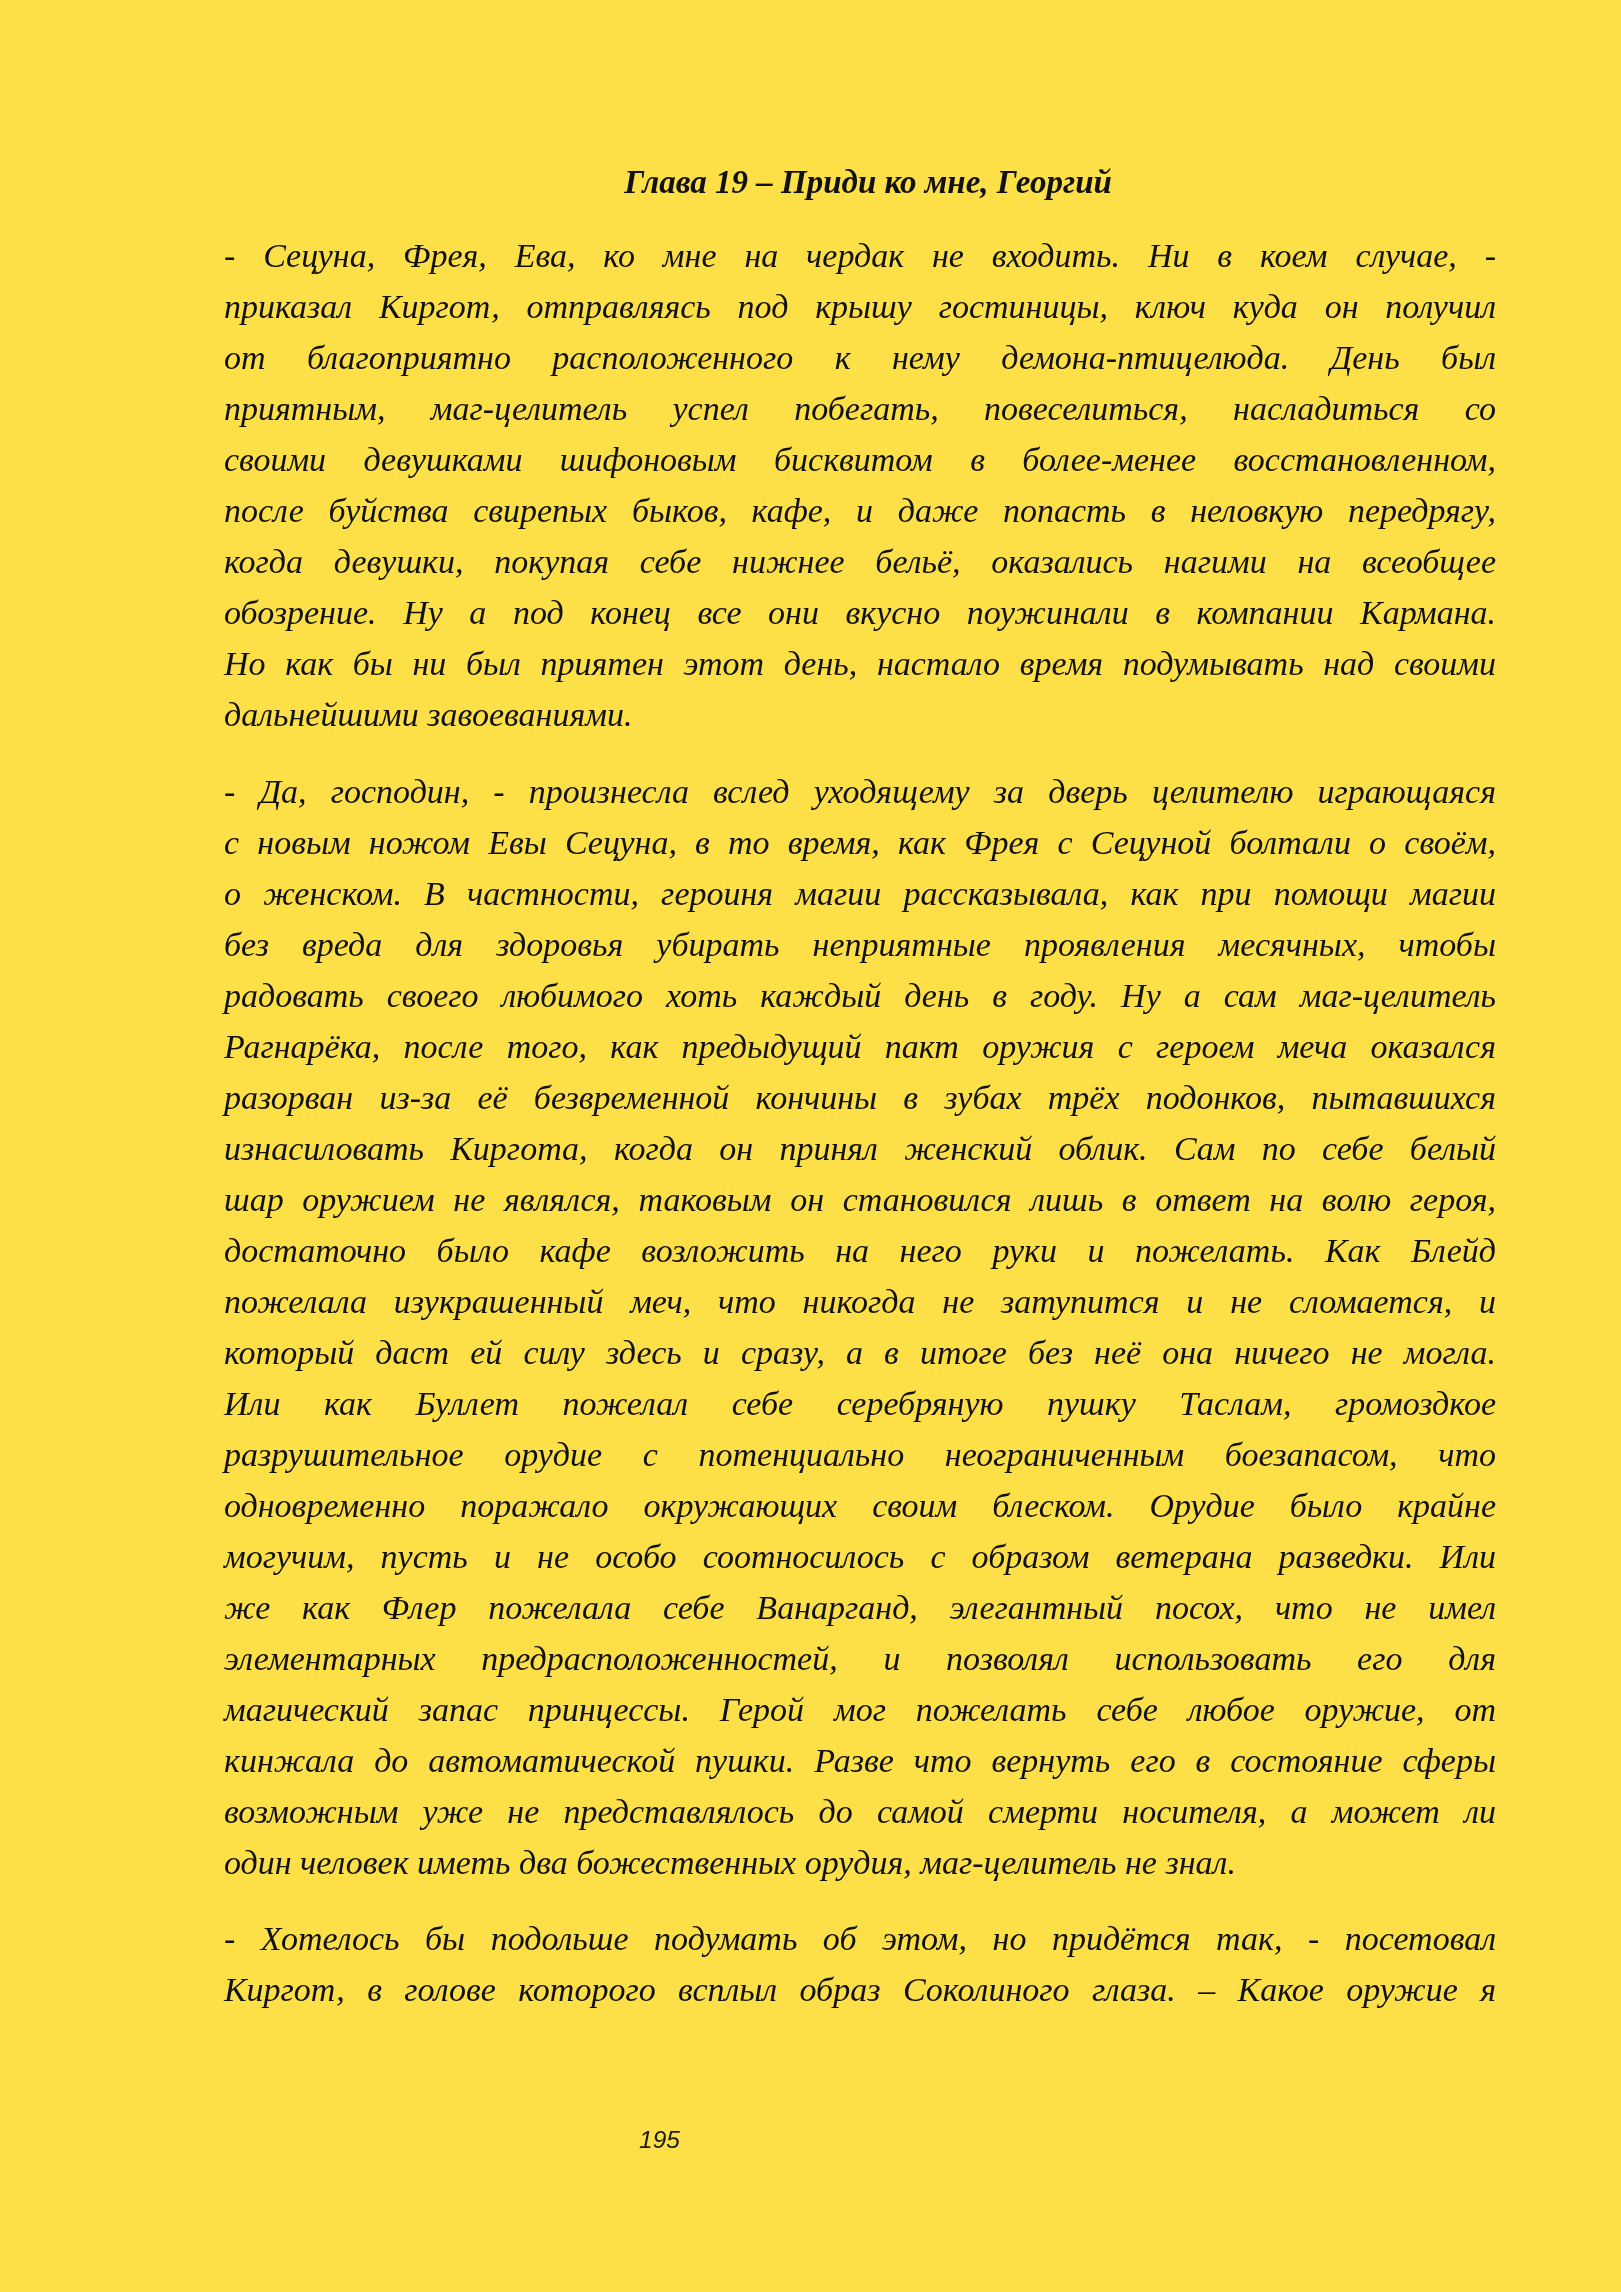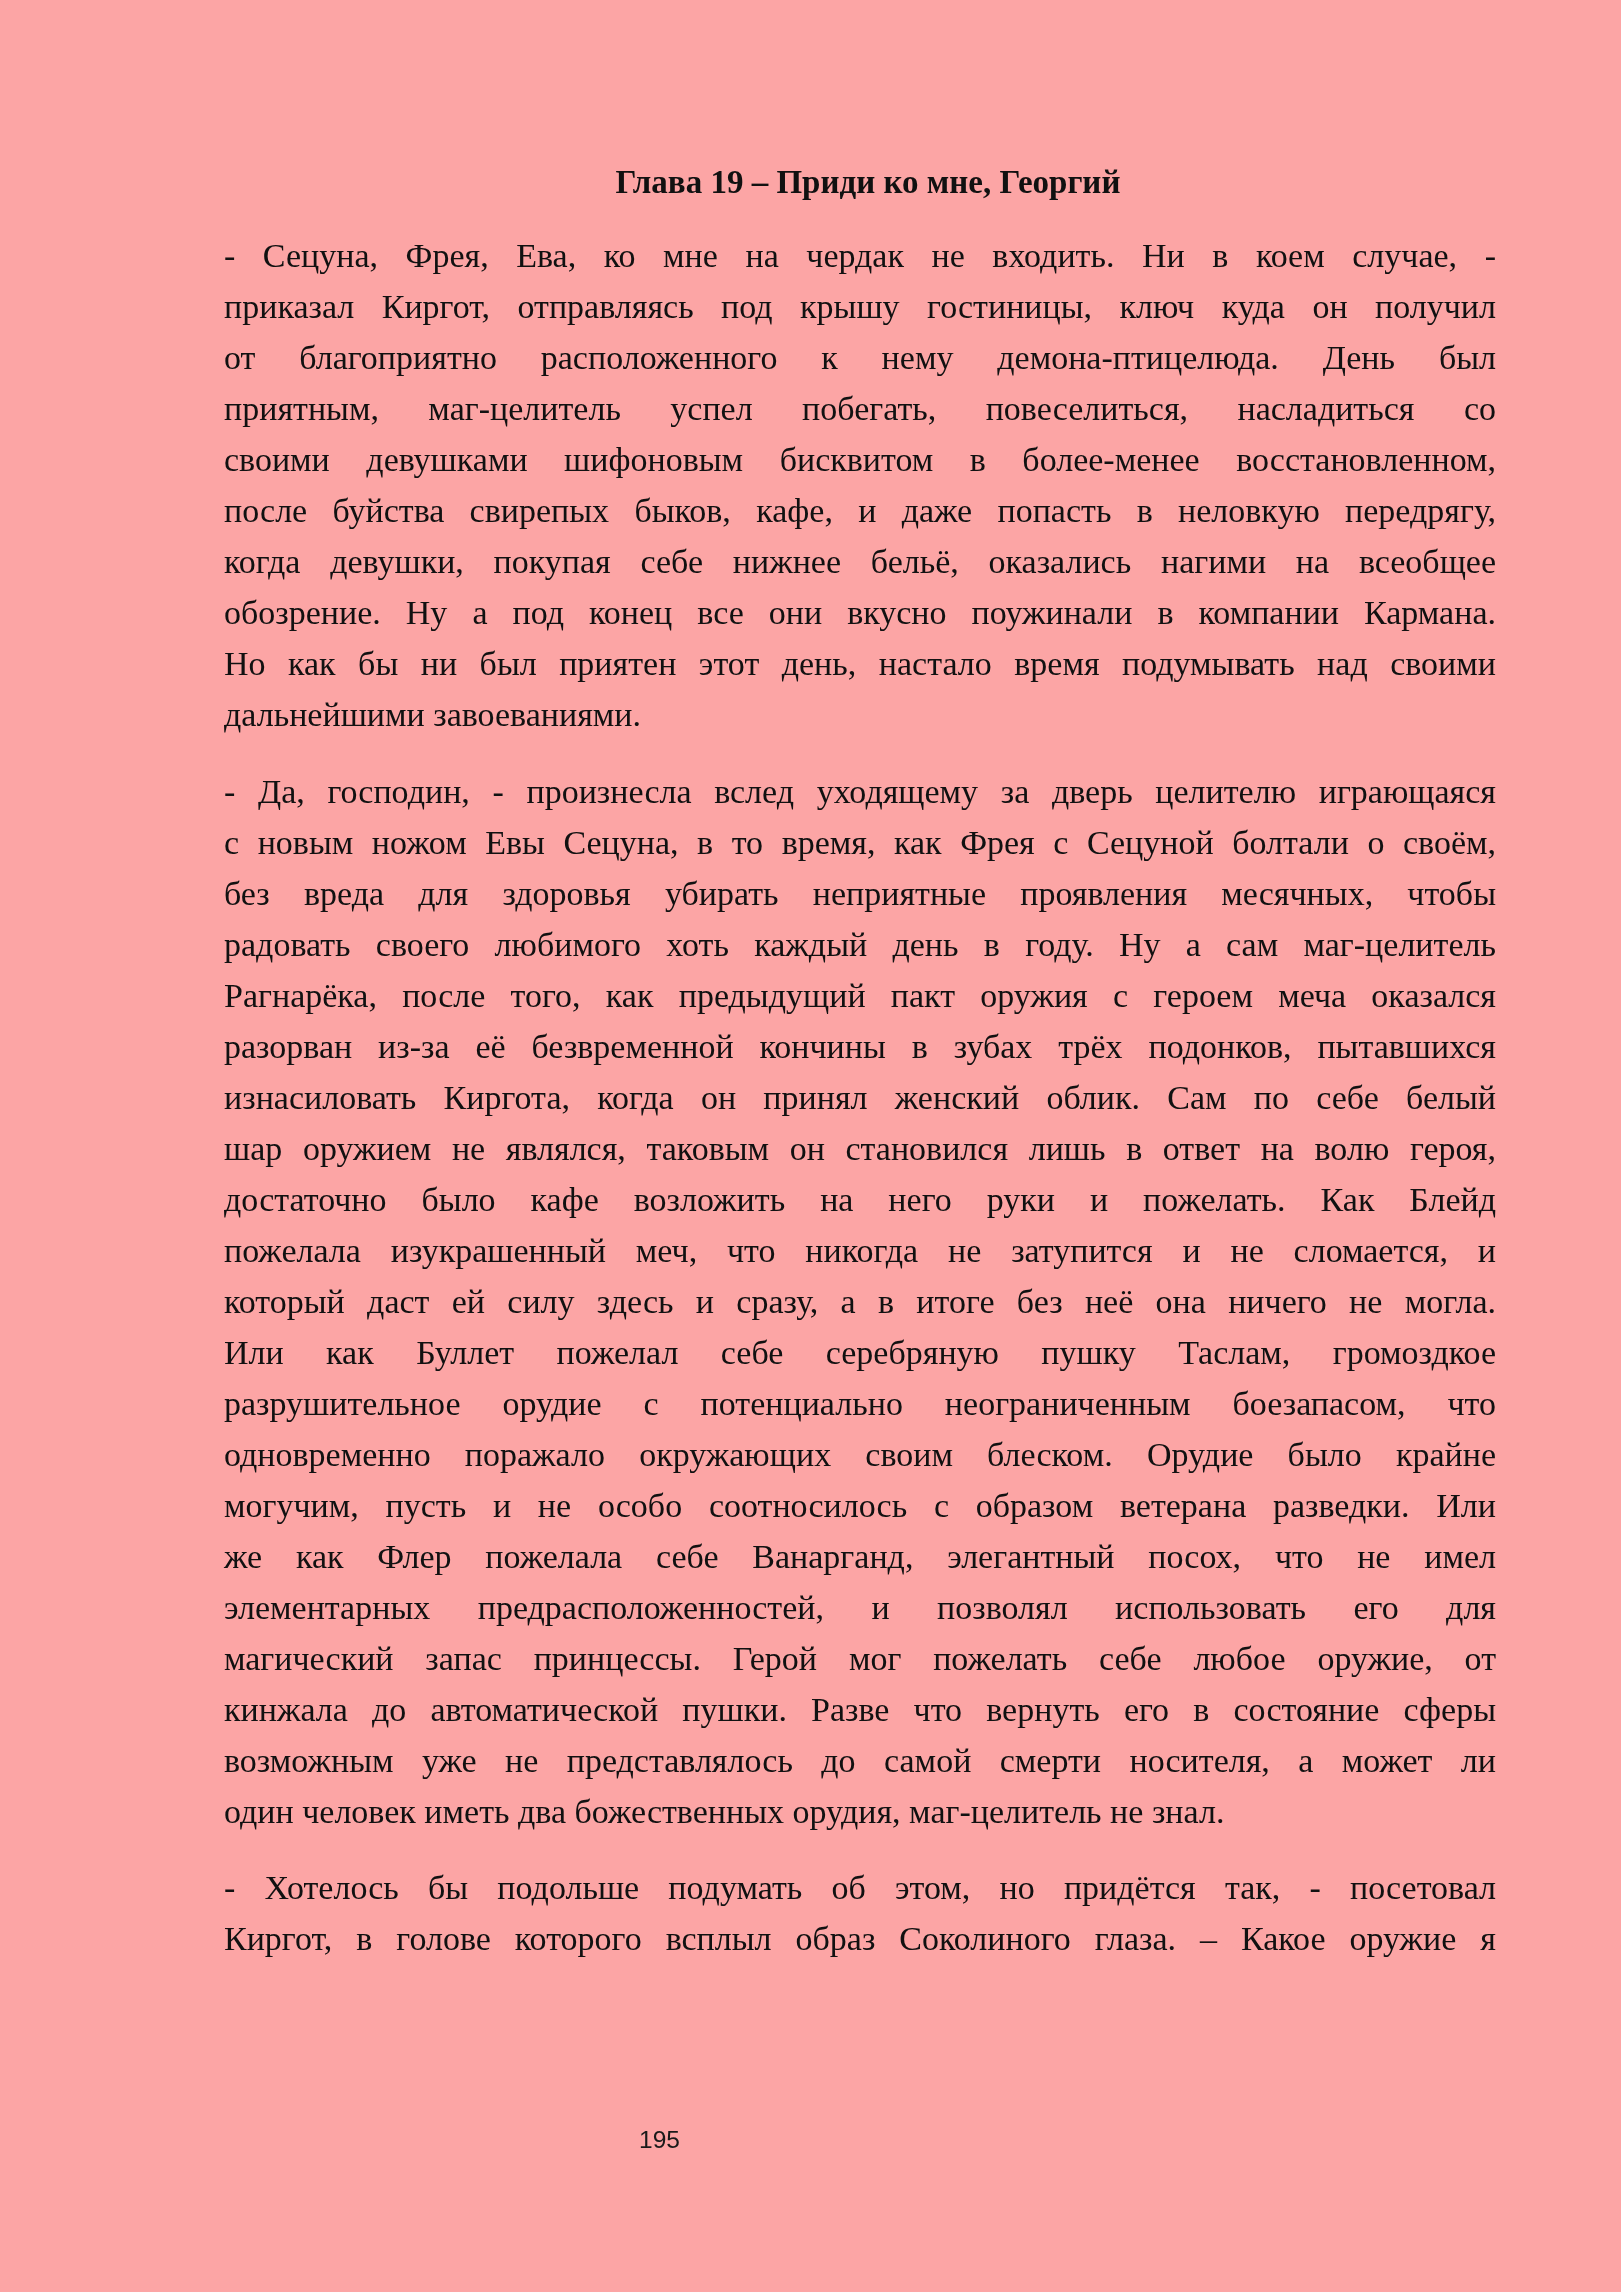--- a/index.html
+++ b/index.html
@@ -13,21 +13,22 @@
       position: relative;
       overflow: hidden;
       color: #111111;
     }
     .page {
       position: absolute;
       left: 0;
       top: 0;
       width: 1621px;
       height: 2293px;
-      background: #fca5a5;
+      background: #fde047;
+      font-style: italic;
     }
     .title {
       position: absolute;
       left: 232px;
       width: 1272px;
       top: 157px;
       text-align: center;
       font-family: "Liberation Serif", "DejaVu Serif", serif;
       font-weight: bold;
       font-size: 33px;
@@ -84,20 +85,21 @@
         <span class="line">своими девушками шифоновым бисквитом в более-менее восстановленном,</span>
         <span class="line">после буйства свирепых быков, кафе, и даже попасть в неловкую передрягу,</span>
         <span class="line">когда девушки, покупая себе нижнее бельё, оказались нагими на всеобщее</span>
         <span class="line">обозрение. Ну а под конец все они вкусно поужинали в компании Кармана.</span>
         <span class="line">Но как бы ни был приятен этот день, настало время подумывать над своими</span>
         <span class="line last">дальнейшими завоеваниями.</span>
       </p>
     <p class="para">
         <span class="line">- Да, господин, - произнесла вслед уходящему за дверь целителю играющаяся</span>
         <span class="line">с новым ножом Евы Сецуна, в то время, как Фрея с Сецуной болтали о своём,</span>
+        <span class="line">о женском. В частности, героиня магии рассказывала, как при помощи магии</span>
         <span class="line">без вреда для здоровья убирать неприятные проявления месячных, чтобы</span>
         <span class="line">радовать своего любимого хоть каждый день в году. Ну а сам маг-целитель</span>
         <span class="line">Рагнарёка, после того, как предыдущий пакт оружия с героем меча оказался</span>
         <span class="line">разорван из-за её безвременной кончины в зубах трёх подонков, пытавшихся</span>
         <span class="line">изнасиловать Киргота, когда он принял женский облик. Сам по себе белый</span>
         <span class="line">шар оружием не являлся, таковым он становился лишь в ответ на волю героя,</span>
         <span class="line">достаточно было кафе возложить на него руки и пожелать. Как Блейд</span>
         <span class="line">пожелала изукрашенный меч, что никогда не затупится и не сломается, и</span>
         <span class="line">который даст ей силу здесь и сразу, а в итоге без неё она ничего не могла.</span>
         <span class="line">Или как Буллет пожелал себе серебряную пушку Таслам, громоздкое</span>

